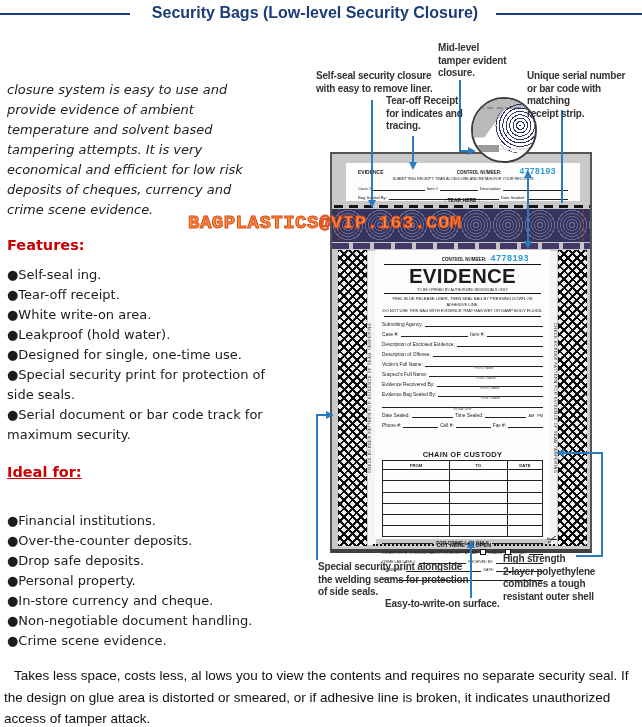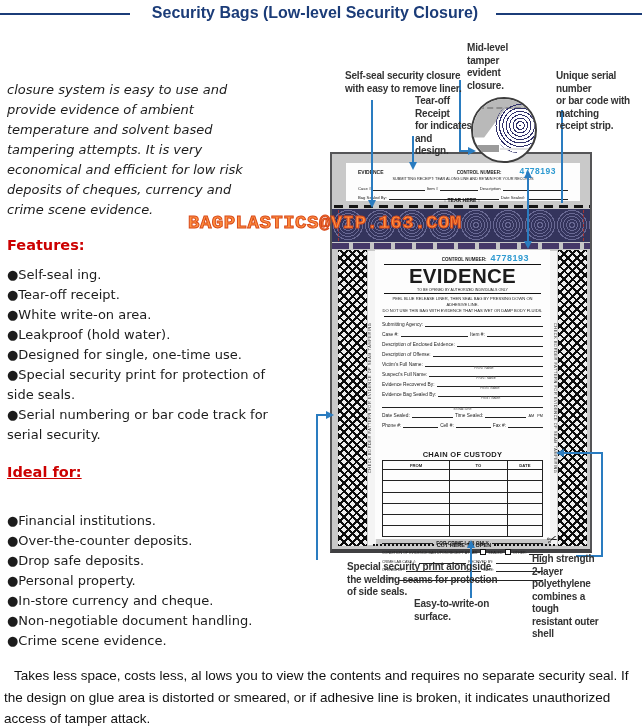--- a/index.html
+++ b/index.html
@@ -29,21 +29,21 @@
   .ideal-list{top:511px;}
   
   .footer{position:absolute;left:4px;top:665px;width:636px;font-family:"Liberation Sans",sans-serif;
     font-size:13.5px;line-height:21.5px;color:#101010;text-indent:10px;}
   
   .watermark{position:absolute;left:188px;top:212px;z-index:40;font-size:19px;font-weight:bold;
     color:#ff9141;-webkit-text-stroke:1px #d8491a;letter-spacing:.5px;white-space:nowrap;font-family:Liberation Mono, monospace;}
   
   .anno{position:absolute;z-index:45;font-family:"Liberation Sans",sans-serif;font-size:10px;
     font-weight:bold;color:var(--anno);line-height:12.5px;letter-spacing:-.2px;}
-  .anno span{display:block;margin-left:29px;}
+  .anno span{display:block;}
   
   .vline,.hline{position:absolute;background:var(--blue);z-index:44;}
   .vline{width:2px;} .hline{height:2px;}
   .ah{position:absolute;width:0;height:0;z-index:44;}
   .ah-down{border-left:4px solid transparent;border-right:4px solid transparent;border-top:8px solid var(--blue);}
   .ah-up{border-left:4px solid transparent;border-right:4px solid transparent;border-bottom:8px solid var(--blue);}
   .ah-right{border-top:4px solid transparent;border-bottom:4px solid transparent;border-left:8px solid var(--blue);}
   .ah-left{border-top:4px solid transparent;border-bottom:4px solid transparent;border-right:8px solid var(--blue);}
   
   .mag{position:absolute;left:471px;top:97px;width:62px;height:62px;border:2px solid #3d3d3d;border-radius:50%;
@@ -131,21 +131,21 @@
 
   <div class="intro">closure system is easy to use and provide evidence of ambient temperature and solvent based tampering attempts. It is very economical and efficient for low risk deposits of cheques, currency and crime scene evidence.</div>
   <div class="sec-heading features-heading">Features:</div>
   <div class="blist features-list">
     <div>●Self-seal ing.</div>
     <div>●Tear-off receipt.</div>
     <div>●White write-on area.</div>
     <div>●Leakproof (hold water).</div>
     <div>●Designed for single, one-time use.</div>
     <div>●Special security print for protection of side seals.</div>
-    <div>●Serial numbering or bar code track for serial security.</div>
+    <div>●Serial document or bar code track for maximum security.</div>
   </div>
   <div class="sec-heading ideal-heading">Ideal for:</div>
   <div class="blist ideal-list">
     <div>●Financial institutions.</div>
     <div>●Over-the-counter deposits.</div>
     <div>●Drop safe deposits.</div>
     <div>●Personal property.</div>
     <div>●In-store currency and cheque.</div>
     <div>●Non-negotiable document handling.</div>
     <div>●Crime scene evidence.</div>
@@ -362,21 +362,21 @@
     <span>tamper evident</span>
     <span>closure.</span>
   </div>
   <div class="anno" style="left:316px;top:70px;width:160px;">
     <span>Self-seal security closure</span>
     <span>with easy to remove liner.</span>
   </div>
   <div class="anno" style="left:386px;top:95px;width:90px;">
     <span>Tear-off Receipt</span>
     <span>for indicates and</span>
-    <span>design.</span>
+    <span>tracing.</span>
   </div>
   <div class="anno" style="left:527px;top:70px;width:118px;">
     <span>Unique serial number</span>
     <span>or bar code with matching</span>
     <span>receipt strip.</span>
   </div>
   <div class="anno" style="left:318px;top:561px;width:180px;">
     <span>Special security print alongside</span>
     <span>the welding seams for protection</span>
     <span>of side seals.</span>

